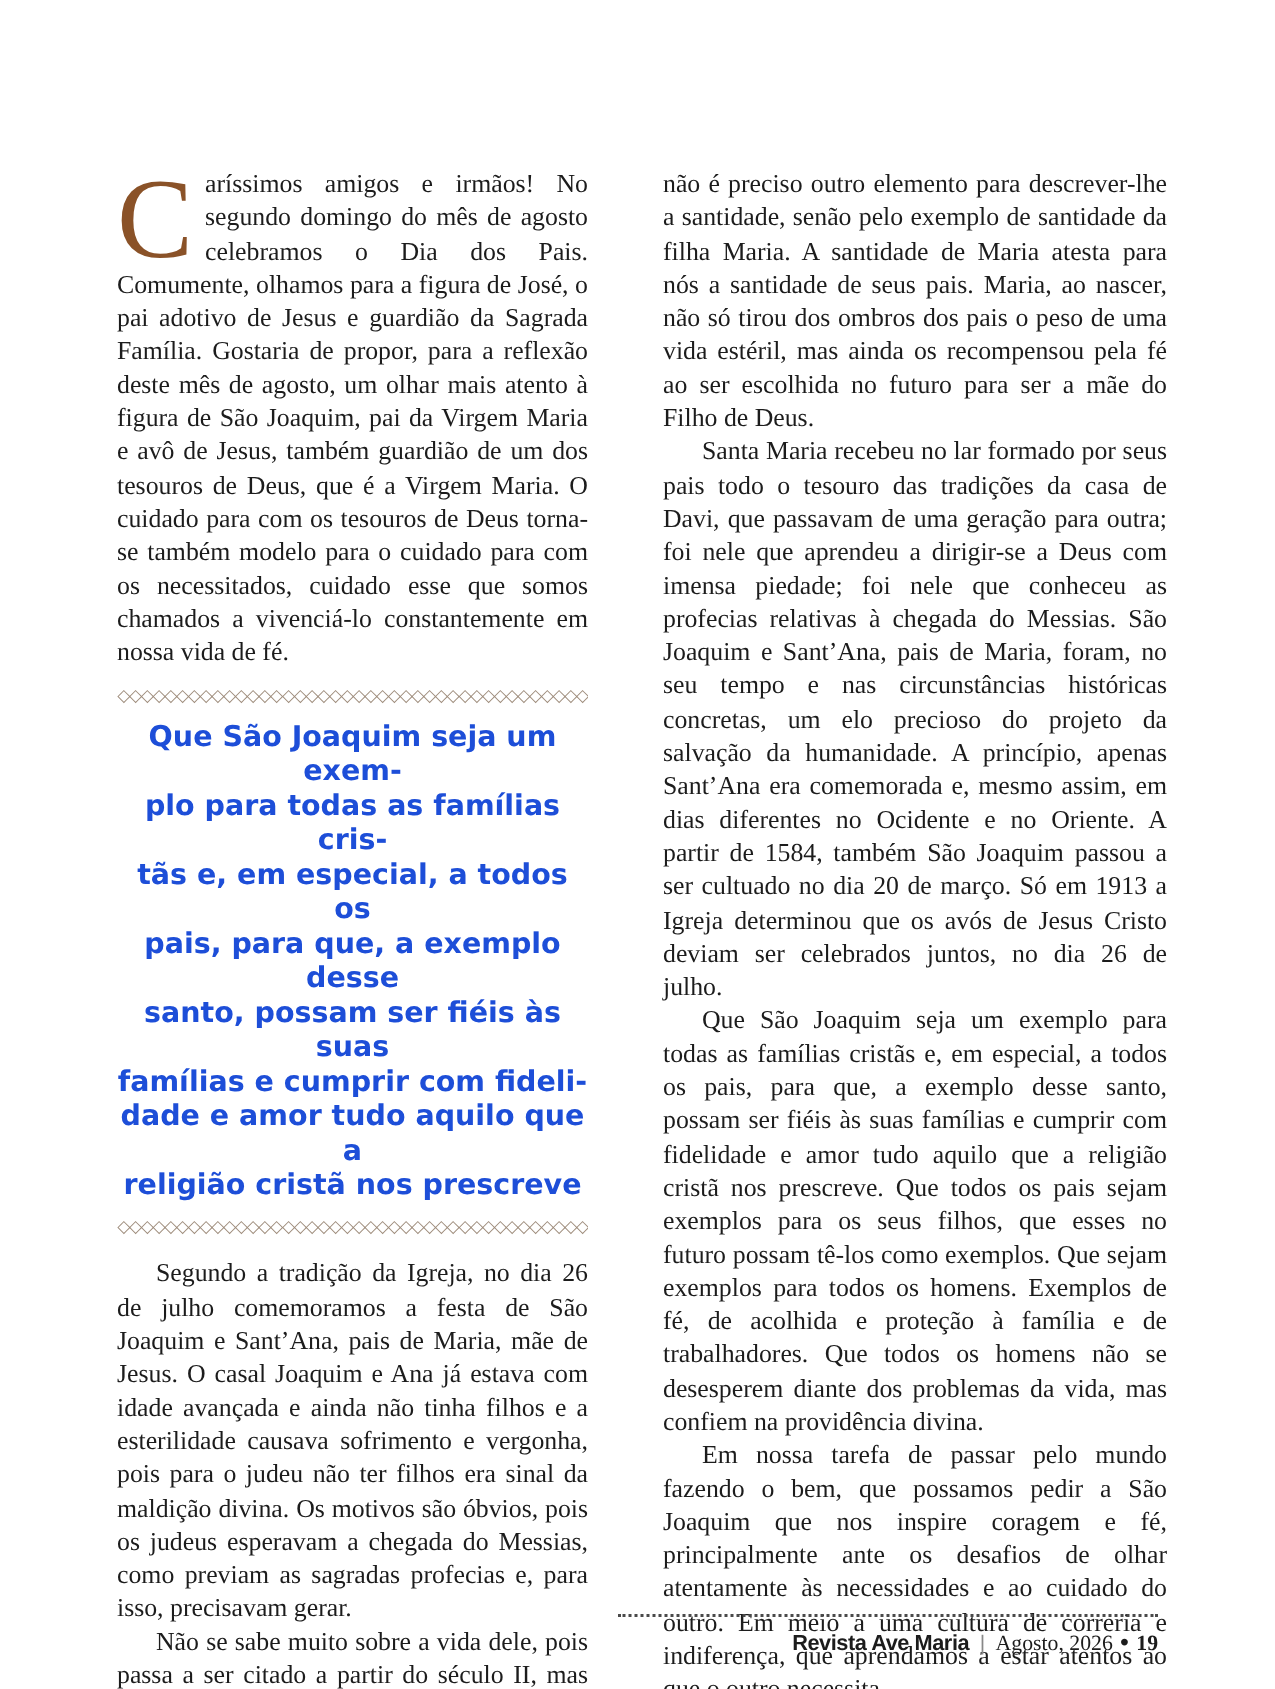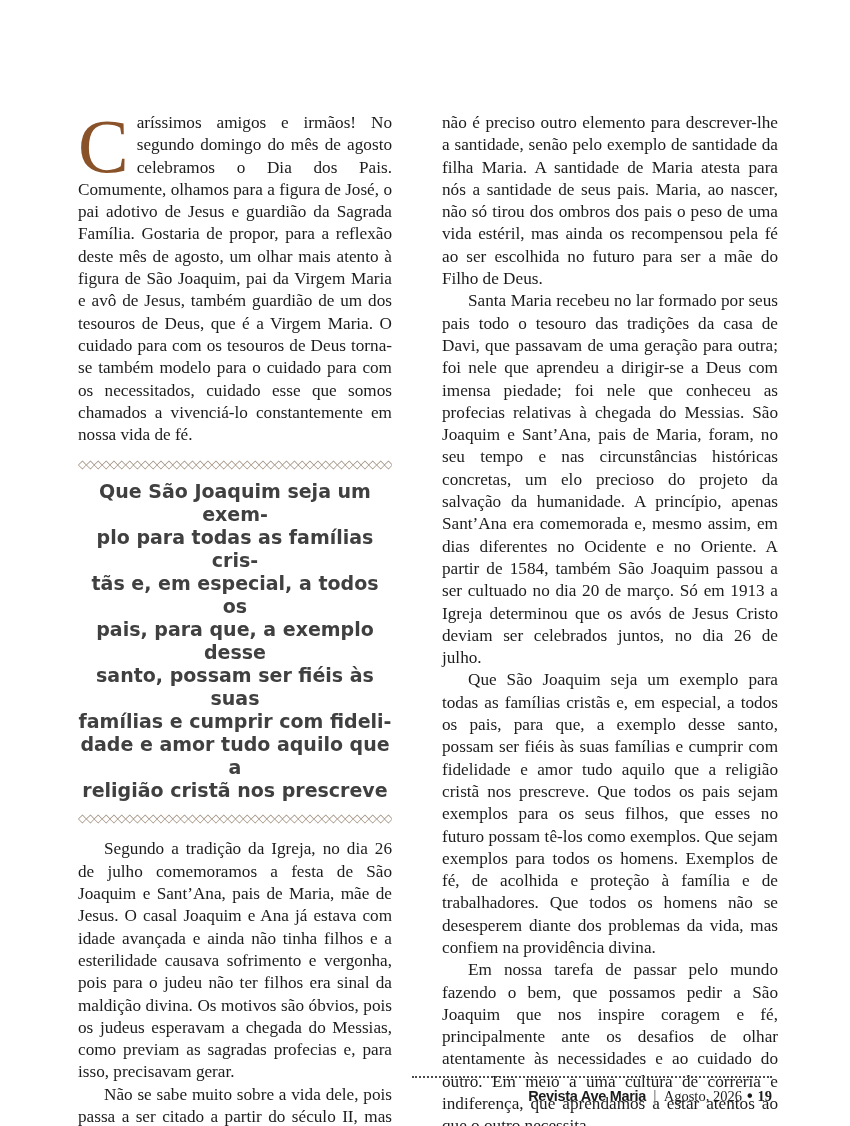--- a/index.html
+++ b/index.html
@@ -44,21 +44,21 @@
     text-align: center;
     white-space: nowrap;
     overflow: hidden;
     margin: 12px 0 10px 0;
   }
   .ornament.bottom { margin: 10px 0 14px 0; }
 
   .pull-quote {
     font-family: "DejaVu Sans", sans-serif;
     font-weight: bold;
-    color: #404040;
+    color: #1d4ed8;
     font-size: 19px;
     line-height: 23px;
     text-align: center;
     white-space: pre-line;
     margin: 6px 0 4px 0;
   }
 
   .footer {
     position: absolute;
     left: 412px;

